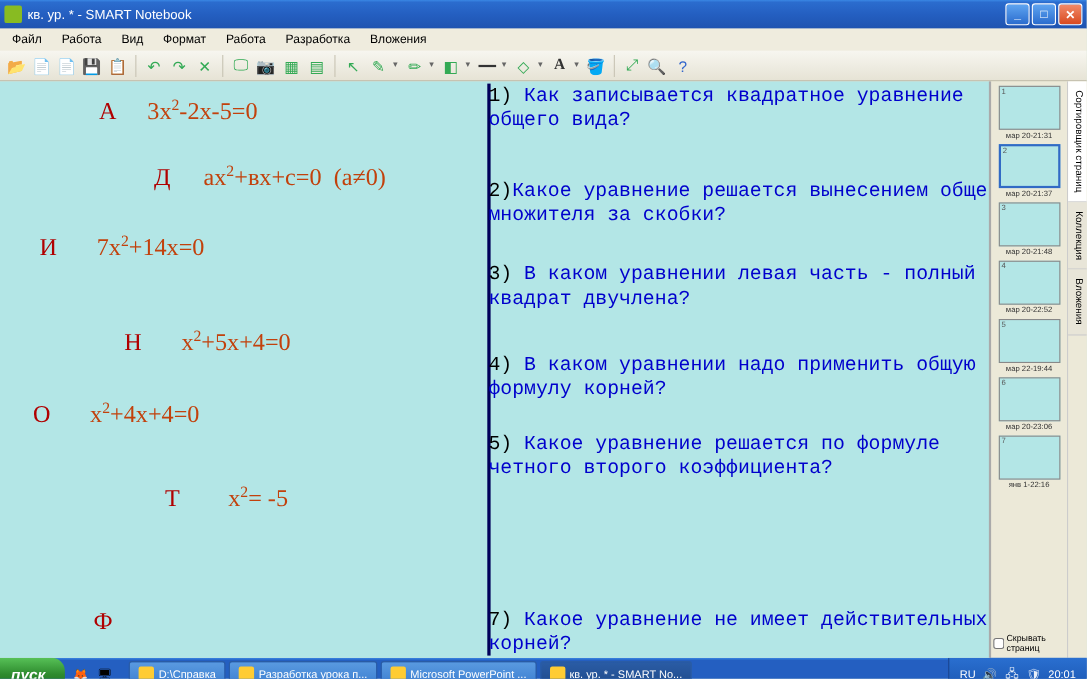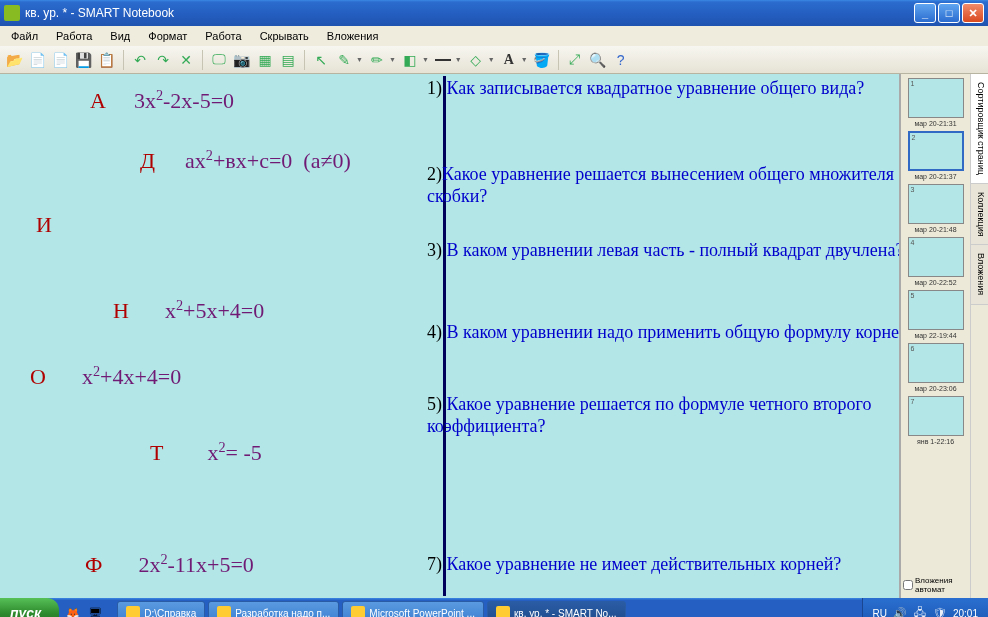--- a/index.html
+++ b/index.html
@@ -28,28 +28,28 @@
 
 .main-area { display: flex; height: 524px; }
 
 
 .canvas-wrap { flex: 1; background: #b3e6e6; position: relative; overflow: hidden; border-right: 1px solid #aaa; }
 .canvas { width: 100%; height: 100%; position: relative; }
 
 
 .eq-row { position: absolute; display: flex; align-items: baseline; font-family: 'Times New Roman', serif; font-size: 22px; }
 .eq-letter { color: #b00000; margin-right: 28px; font-size: 22px; }
-.eq-body { color: #701a75; }
+.eq-body { color: #c2410c; }
 sup { font-size: 0.65em; vertical-align: super; line-height: 0; }
 
 
 .divider { position: absolute; left: 443px; top: 2px; width: 3px; height: 520px; background: #00005a; }
 
 
-.q-row { position: absolute; left: 427px; width: 490px; color: #0000cc; font-family: Liberation Serif, serif; font-size: 18px; line-height: 1.2; }
+.q-row { position: absolute; left: 444px; width: 490px; color: #0000cc; font-family: Liberation Mono, monospace; font-size: 18px; line-height: 1.2; }
 .q-num { color: #000; }
 
 
 .side-panel { width: 70px; background: #ece9d8; border-left: 1px solid #aaa; display: flex; flex-direction: column; align-items: center; padding-top: 4px; gap: 2px; overflow: hidden; }
 .thumb { width: 56px; height: 40px; border: 1px solid #888; background: #b3e6e6; cursor: pointer; position: relative; }
 .thumb.sel { border: 2px solid #316ac5; }
 .thumb-cap { font-size: 7px; color: #333; text-align: center; margin-bottom: 2px; }
 .side-check { font-size: 8px; margin-top: auto; padding: 4px 2px; display: flex; align-items: center; gap: 2px; }
 .side-check input { width: 10px; height: 10px; }
 
@@ -82,21 +82,21 @@
     <div class="win-btn win-close">✕</div>
   </div>
 </div>
 
 <div class="menu-bar" id="menu-bar">
     <div class="menu-item">Файл</div>
     <div class="menu-item">Работа</div>
     <div class="menu-item">Вид</div>
     <div class="menu-item">Формат</div>
     <div class="menu-item">Работа</div>
-    <div class="menu-item">Скрывать</div>
+    <div class="menu-item">Разработка</div>
     <div class="menu-item">Вложения</div>
   </div>
 
 <div class="toolbar">
   <div class="tool-btn">📂</div>
   <div class="tool-btn">📄</div>
   <div class="tool-btn">📄</div>
   <div class="tool-btn">💾</div>
   <div class="tool-btn">📋</div>
   <div class="tool-sep"></div>
@@ -138,36 +138,36 @@
     <div class="eq-row" style="left: 90px; top: 14px;">
           <span class="eq-letter" style="margin-right: 28px;">А</span>
           <span class="eq-body">3x<sup>2</sup>-2x-5=0</span>
         </div>
         <div class="eq-row" style="left: 140px; top: 74px;">
           <span class="eq-letter" style="margin-right: 30px;">Д</span>
           <span class="eq-body">аx<sup>2</sup>+вx+с=0&nbsp;&nbsp;(a≠0)</span>
         </div>
         <div class="eq-row" style="left: 36px; top: 138px;">
           <span class="eq-letter" style="margin-right: 36px;">И</span>
+          <span class="eq-body">7x<sup>2</sup>+14x=0</span>
         </div>
         <div class="eq-row" style="left: 113px; top: 224px;">
           <span class="eq-letter" style="margin-right: 36px;">Н</span>
           <span class="eq-body">x<sup>2</sup>+5x+4=0</span>
         </div>
         <div class="eq-row" style="left: 30px; top: 290px;">
           <span class="eq-letter" style="margin-right: 36px;">О</span>
           <span class="eq-body">x<sup>2</sup>+4x+4=0</span>
         </div>
         <div class="eq-row" style="left: 150px; top: 366px;">
           <span class="eq-letter" style="margin-right: 44px;">Т</span>
           <span class="eq-body">x<sup>2</sup>= -5</span>
         </div>
         <div class="eq-row" style="left: 85px; top: 478px;">
           <span class="eq-letter" style="margin-right: 36px;">Ф</span>
-          <span class="eq-body">2x<sup>2</sup>-11x+5=0</span>
         </div>
         <div class="q-row" style="top: 4px;"><span class="q-num">1) </span><span style="white-space: pre-wrap;">Как записывается квадратное уравнение общего вида?</span></div>
         <div class="q-row" style="top: 90px;"><span class="q-num">2)</span><span style="white-space: pre-wrap;">Какое уравнение решается вынесением общего множителя за скобки?</span></div>
         <div class="q-row" style="top: 166px;"><span class="q-num">3) </span><span style="white-space: pre-wrap;">В каком уравнении левая часть - полный квадрат двучлена?</span></div>
         <div class="q-row" style="top: 248px;"><span class="q-num">4) </span><span style="white-space: pre-wrap;">В каком уравнении надо применить общую формулу корней?</span></div>
         <div class="q-row" style="top: 320px;"><span class="q-num">5) </span><span style="white-space: pre-wrap;">Какое уравнение решается по формуле четного второго коэффициента?</span></div>
         <div class="q-row" style="top: 480px;"><span class="q-num">7) </span><span style="white-space: pre-wrap;">Какое уравнение не имеет действительных корней?</span></div>
       </div>
   </div>
 
@@ -196,21 +196,21 @@
       <div class="thumb">
         <div style="position: absolute; left: 2px; top: 1px; font-size: 7px; color: rgb(85, 85, 85);">6</div>
       </div>
       <div class="thumb-cap">мар 20-23:06</div>
       <div class="thumb">
         <div style="position: absolute; left: 2px; top: 1px; font-size: 7px; color: rgb(85, 85, 85);">7</div>
       </div>
       <div class="thumb-cap">янв 1-22:16</div>
       <label class="side-check">
         <input type="checkbox" style="">
-        <span>Вложения автомат</span>
+        <span>Скрывать страниц</span>
       </label>
     </div>
 
   <div class="side-tabs" id="side-tabs">
       <div class="side-tab active">Сортировщик страниц</div>
       <div class="side-tab">Коллекция</div>
       <div class="side-tab">Вложения</div>
     </div>
 </div>
 
@@ -220,21 +220,21 @@
     <div class="ql-btn">🦊</div>
     <div class="ql-btn">🖥</div>
   </div>
   <div class="task-items" id="task-items">
       <div class="task-item">
         <div class="ti-icon"></div>
         <span>D:\Справка</span>
       </div>
       <div class="task-item">
         <div class="ti-icon"></div>
-        <span>Разработка надо п...</span>
+        <span>Разработка урока п...</span>
       </div>
       <div class="task-item">
         <div class="ti-icon"></div>
         <span>Microsoft PowerPoint ...</span>
       </div>
       <div class="task-item active">
         <div class="ti-icon"></div>
         <span>кв. ур. * - SMART No...</span>
       </div>
     </div>

